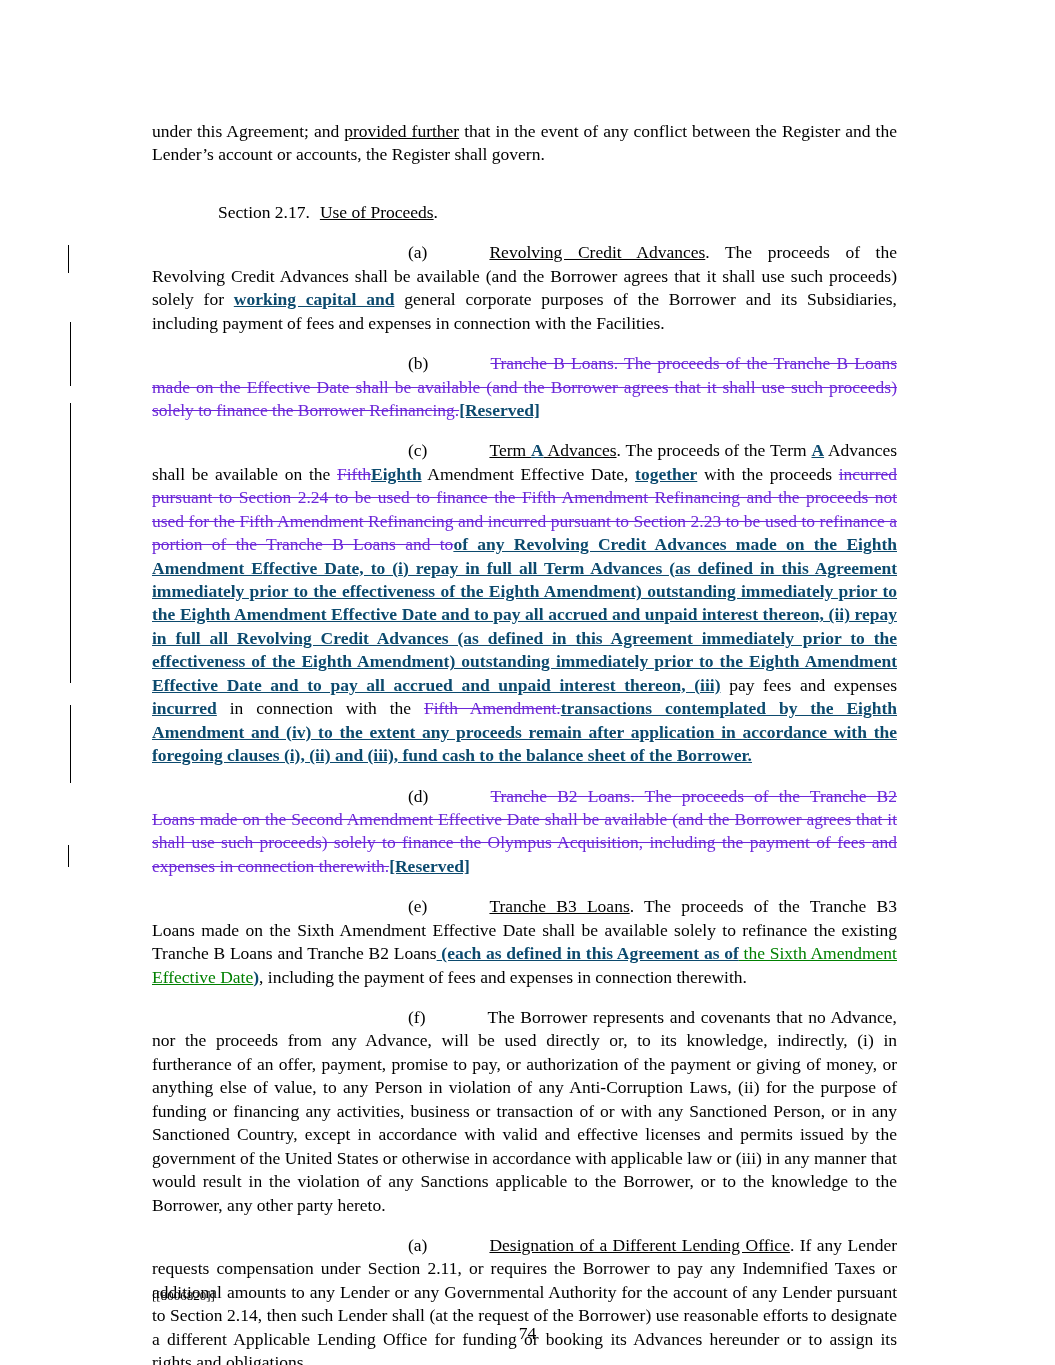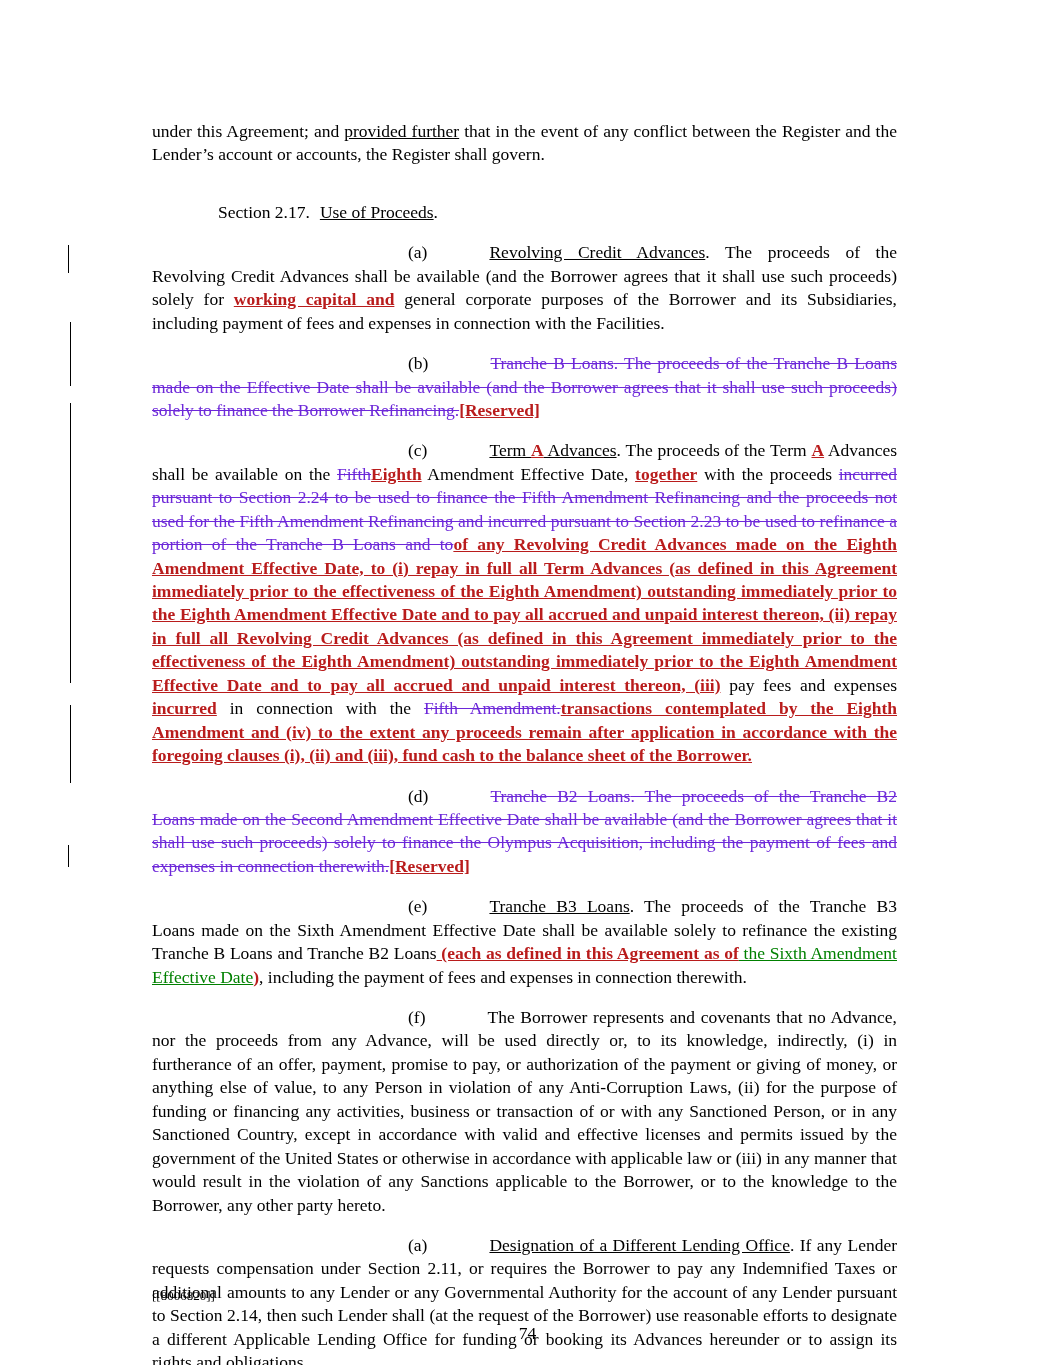--- a/index.html
+++ b/index.html
@@ -27,21 +27,21 @@
   }
   p {
     margin: 0 0 17px 0;
     text-align: justify;
     text-justify: inter-word;
   }
   .indent-sec { text-indent: 66px; margin-top: 34px; }
   .indent-par { text-indent: 128px; }
   .u { text-decoration: underline; }
   .ins {
-    color: #b91c1c;
+    color: #0c4a6e;
     font-weight: bold;
     text-decoration: underline;
   }
   .del {
     color: #6d28d9;
     text-decoration: line-through;
   }
   .ins-green {
     color: #008000;
     text-decoration: underline;

